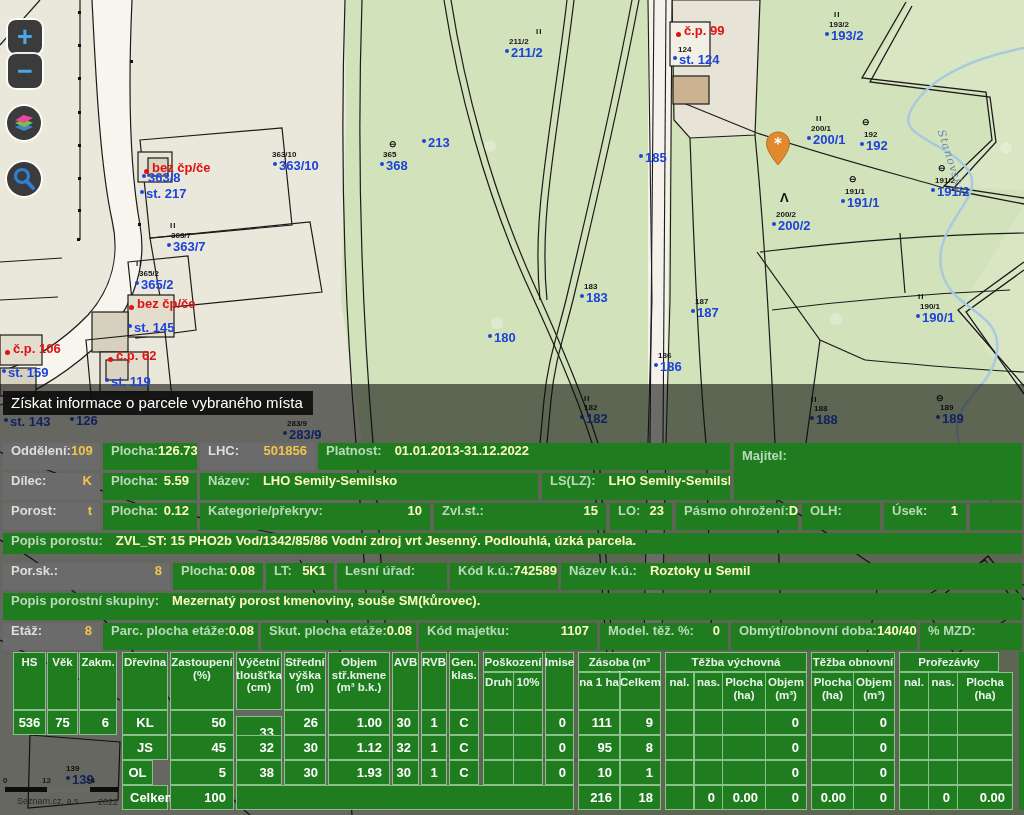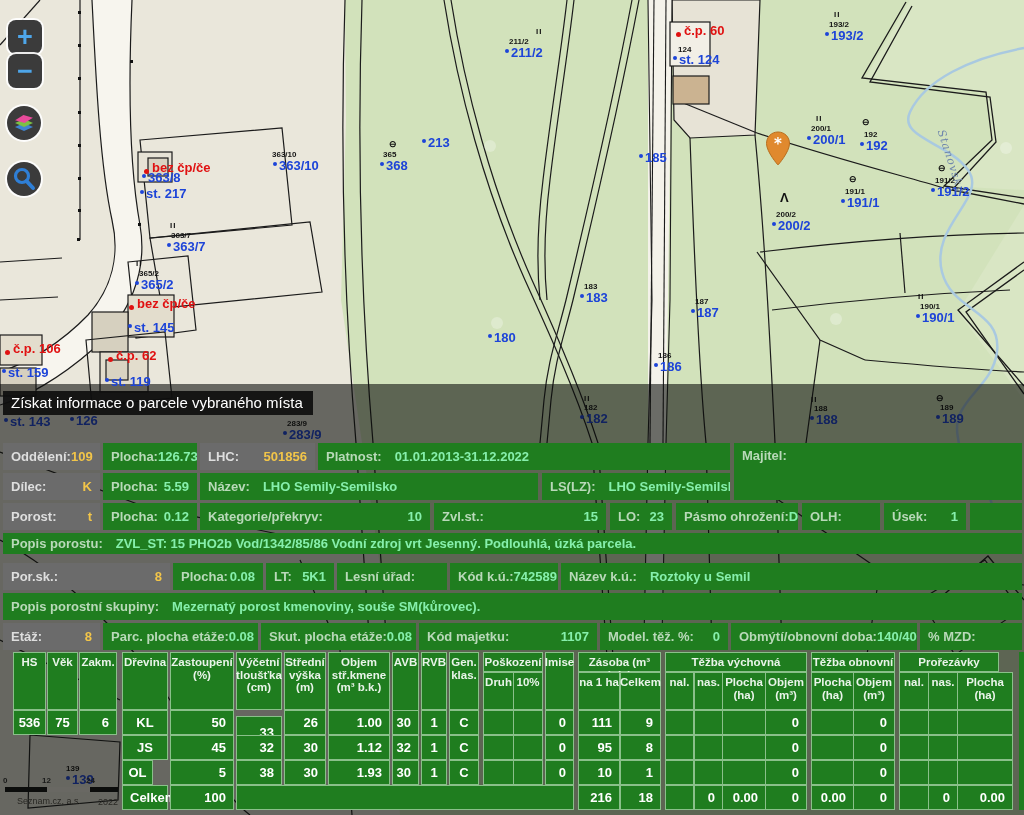--- a/index.html
+++ b/index.html
@@ -26,27 +26,27 @@
         justify-content:center;box-shadow:0 0 0 2px rgba(255,255,255,.9);cursor:pointer;}
   .ctrl.sq{border-radius:8px;}
   .ctrl.round{border-radius:50%;}
   .ctrl .glyph{color:#4ea6ea;font-size:27px;font-weight:bold;line-height:30px;}
   
   .tooltip{position:absolute;left:3px;top:391px;z-index:6;background:rgba(14,14,14,.92);color:#fff;
            font-size:15px;padding:3px 10px 4px 8px;white-space:nowrap;}
   
   .pin{position:absolute;left:764px;top:130px;z-index:3;}
   
-  .cell{position:absolute;box-sizing:border-box;display:flex;align-items:center;padding:0 8px;
+  .cell{position:absolute;box-sizing:border-box;display:flex;align-items:flex-start;padding:0 8px;
         font-size:13px;font-weight:bold;color:#fff;z-index:5;white-space:nowrap;overflow:hidden;}
   .cell.green{background:#1f7d1f;}
   .cell.gray{background:#6b6b6b;}
   .cell .lbl{color:#b9d9b9;}
   .cell.gray .lbl{color:#dedede;}
-  .cell .val{margin-left:auto;color:#86efac;}
+  .cell .val{margin-left:auto;color:#fef9c3;}
   .cell.gray .val{color:#f2c549;}
   .cell.vleft .val{margin-left:13px;}
   
   .bt{position:absolute;left:13px;top:652px;width:1002px;height:158px;z-index:5;}
   .bt .h,.bt .c{position:absolute;box-sizing:border-box;background:#1f7d1f;
         border:1px solid rgba(225,248,225,.55);}
   .bt .h{color:#e9f4e9;font-size:11.5px;font-weight:bold;text-align:center;line-height:12.5px;
         display:flex;flex-direction:column;align-items:center;padding-top:3px;}
   .bt .c{color:#fff;font-size:13px;font-weight:bold;display:flex;align-items:center;
         justify-content:flex-end;padding:0 7px;}
@@ -219,21 +219,21 @@
     <span class="ml red" style="left:13px;top:341px">č.p. 106</span>
     <span class="ml blue" style="left:8px;top:365px">st. 159</span>
     <span class="ml red" style="left:116px;top:348px">č.p. 62</span>
     <span class="ml blue" style="left:111px;top:374px">st. 119</span>
     <span class="ml tiny" style="left:509px;top:37px">211/2</span>
     <span class="ml blue" style="left:511px;top:45px">211/2</span>
     <span class="ml blue" style="left:428px;top:135px">213</span>
     <span class="ml tiny" style="left:383px;top:150px">365</span>
     <span class="ml blue" style="left:386px;top:158px">368</span>
     <span class="ml blue" style="left:645px;top:150px">185</span>
-    <span class="ml red" style="left:684px;top:23px">č.p. 60</span>
+    <span class="ml red" style="left:684px;top:23px">č.p. 99</span>
     <span class="ml tiny" style="left:678px;top:45px">124</span>
     <span class="ml blue" style="left:679px;top:52px">st. 124</span>
     <span class="ml tiny" style="left:829px;top:20px">193/2</span>
     <span class="ml blue" style="left:831px;top:28px">193/2</span>
     <span class="ml tiny" style="left:811px;top:124px">200/1</span>
     <span class="ml blue" style="left:813px;top:132px">200/1</span>
     <span class="ml tiny" style="left:864px;top:130px">192</span>
     <span class="ml blue" style="left:866px;top:138px">192</span>
     <span class="ml tiny" style="left:845px;top:187px">191/1</span>
     <span class="ml blue" style="left:847px;top:195px">191/1</span>

